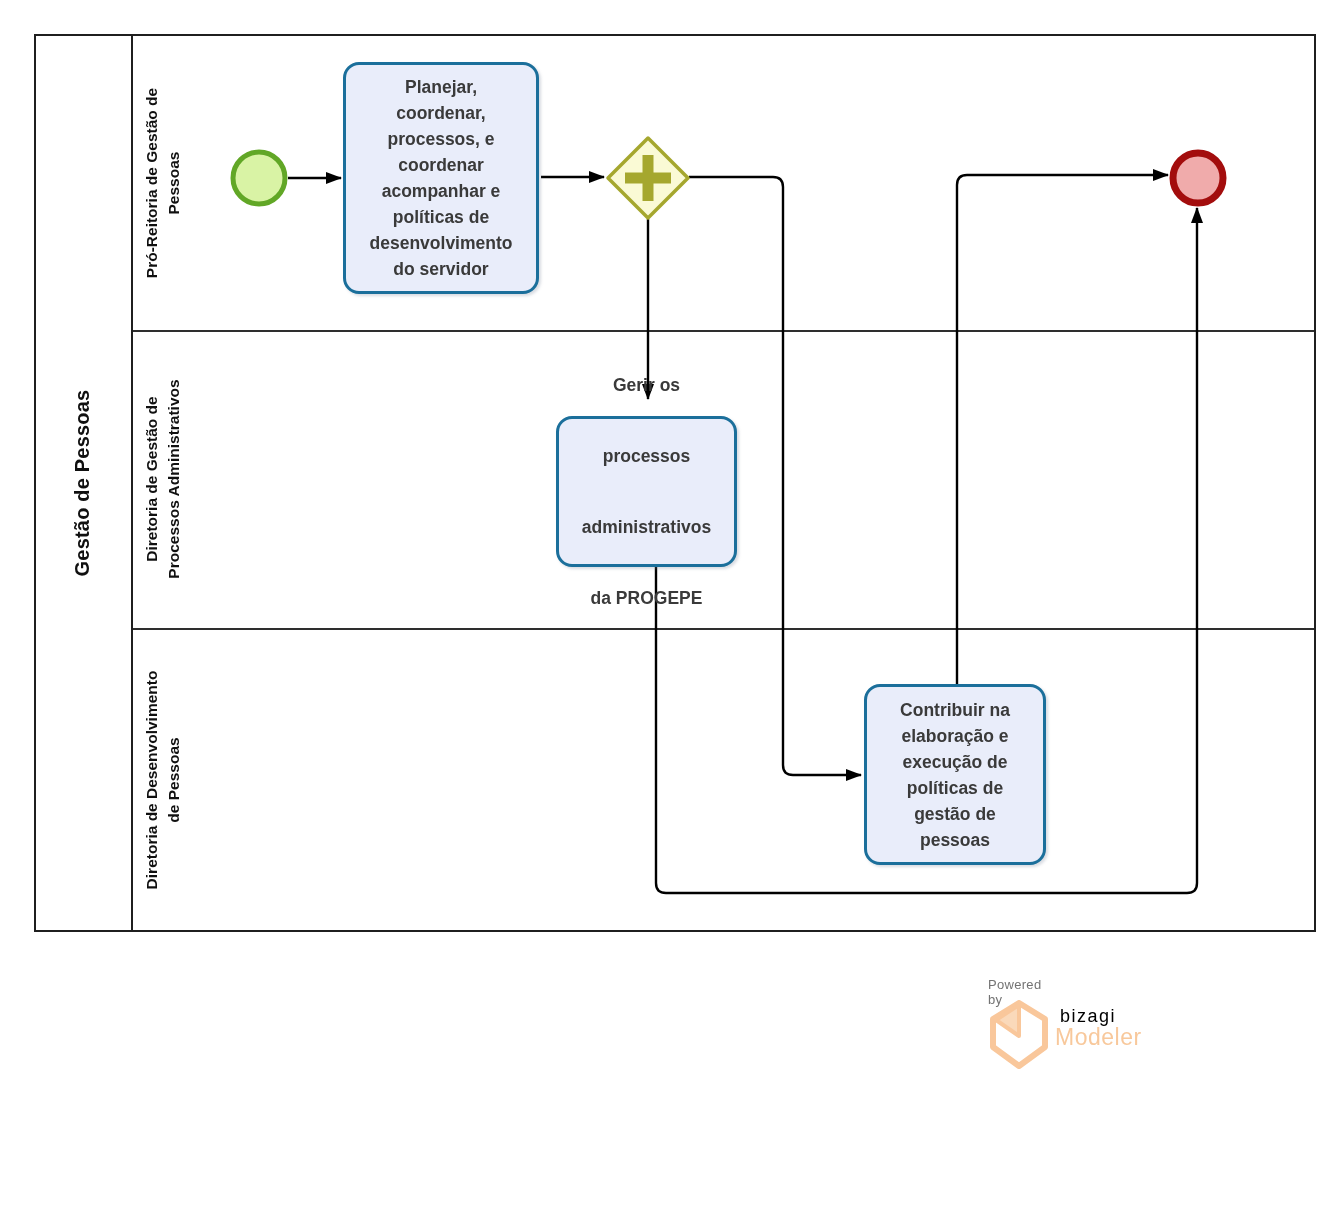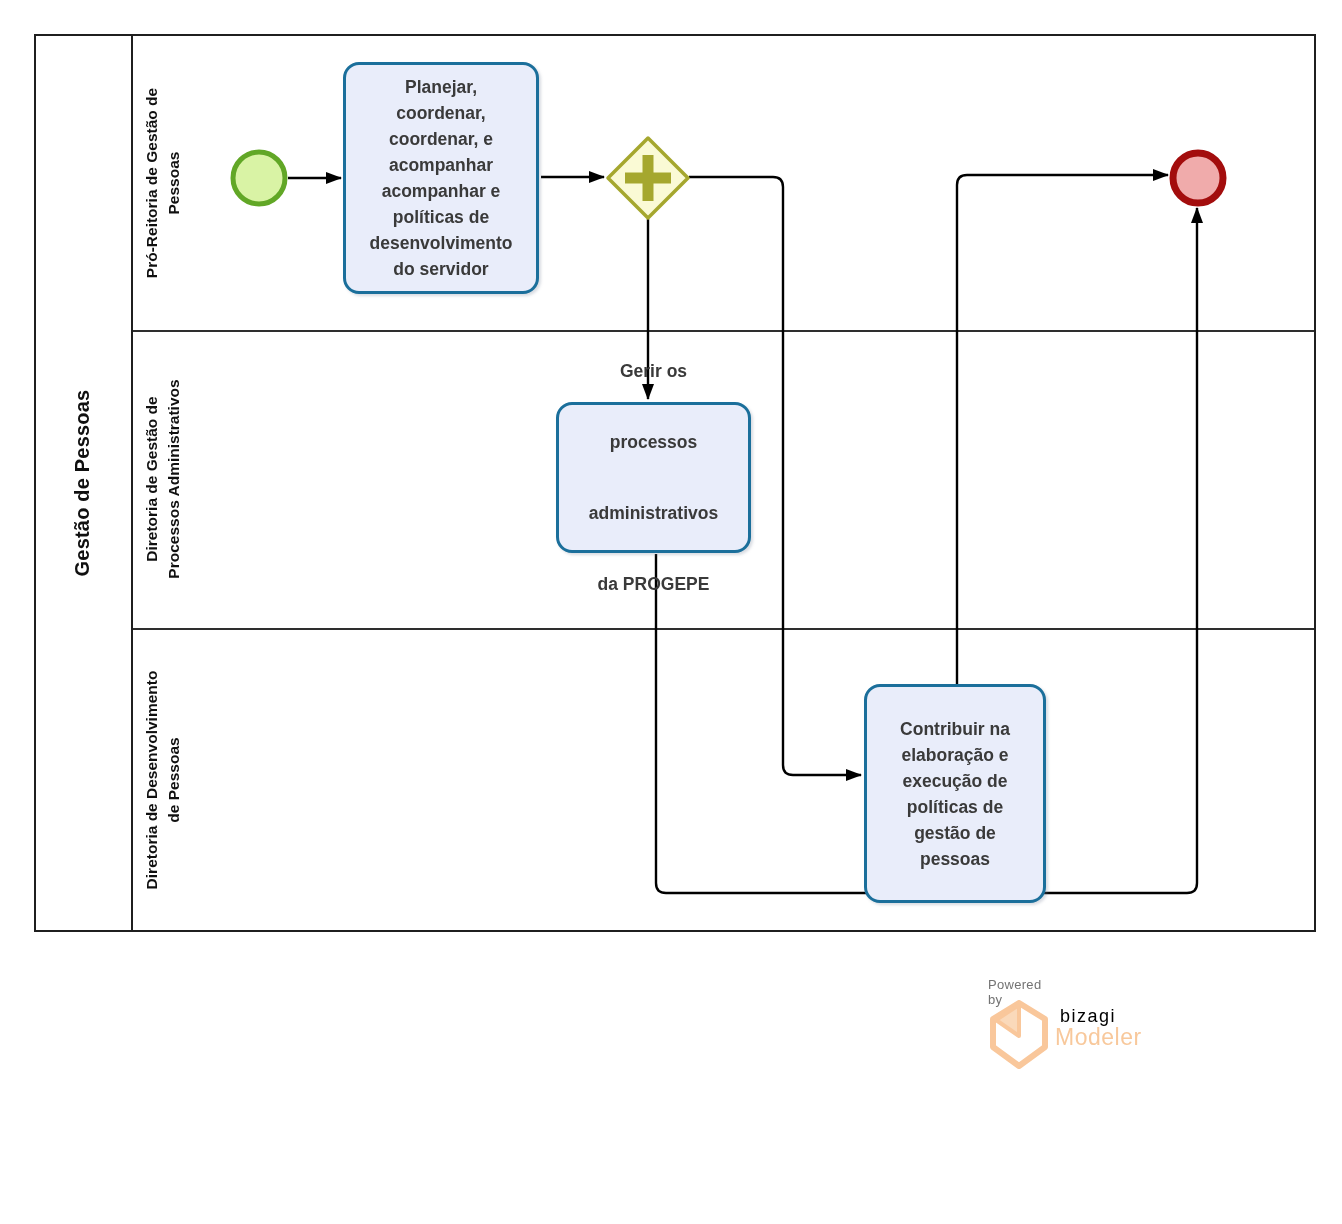--- a/index.html
+++ b/index.html
@@ -78,34 +78,34 @@
       <path d="M29,3 L55,19 L55,47 L29,66 L3,47 L3,19 Z" fill="none" stroke="#f9c79b" stroke-width="6" stroke-linejoin="round"></path>
       <path d="M29,5 L29,36 L6,20 Z" fill="#fad9ba" stroke="#f9c79b" stroke-width="4" stroke-linejoin="round"></path>
     </svg>
     <div id="brand">bizagi</div>
     <div id="product">Modeler</div>
   </div>
 
 <div class="task" style="left: 343px; top: 62px; width: 196px; height: 232px; background: rgb(233, 237, 250); border: 3px solid rgb(27, 111, 155);">
       <div>Planejar,</div>
       <div>coordenar,</div>
-      <div>coordenar, e</div>
-      <div>acompanhar</div>
+      <div>processos, e</div>
+      <div>coordenar</div>
       <div>acompanhar e</div>
       <div>políticas de</div>
       <div>desenvolvimento</div>
       <div>do servidor</div>
     </div>
-    <div class="task" style="left: 556px; top: 402px; width: 195px; height: 151px; background: rgb(233, 237, 250); border: 3px solid rgb(27, 111, 155); gap: 45px;">
+    <div class="task" style="left: 556px; top: 416px; width: 181px; height: 151px; background: rgb(233, 237, 250); border: 3px solid rgb(27, 111, 155); gap: 45px;">
       <div>Gerir os</div>
       <div>processos</div>
       <div>administrativos</div>
       <div>da PROGEPE</div>
     </div>
-    <div class="task" style="left: 864px; top: 684px; width: 182px; height: 219px; background: rgb(233, 237, 250); border: 3px solid rgb(27, 111, 155);">
+    <div class="task" style="left: 864px; top: 684px; width: 182px; height: 181px; background: rgb(233, 237, 250); border: 3px solid rgb(27, 111, 155);">
       <div>Contribuir na</div>
       <div>elaboração e</div>
       <div>execução de</div>
       <div>políticas de</div>
       <div>gestão de</div>
       <div>pessoas</div>
     </div>
   </div>
 
 </body></html>

